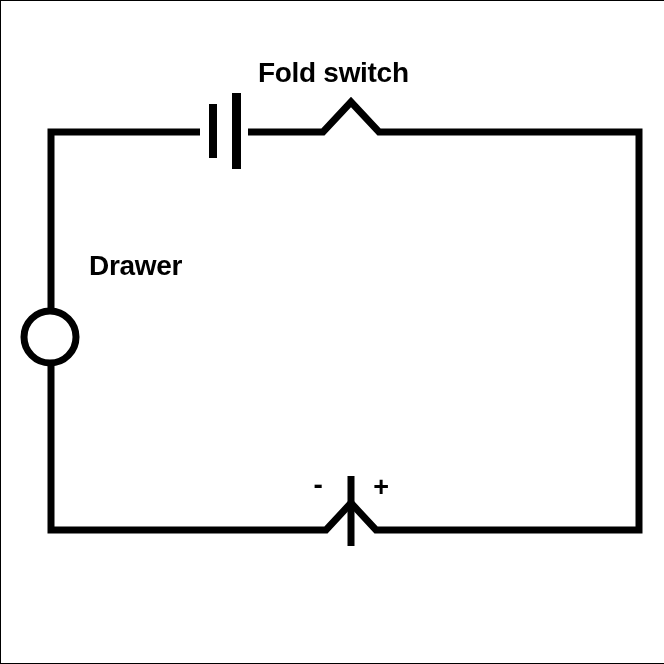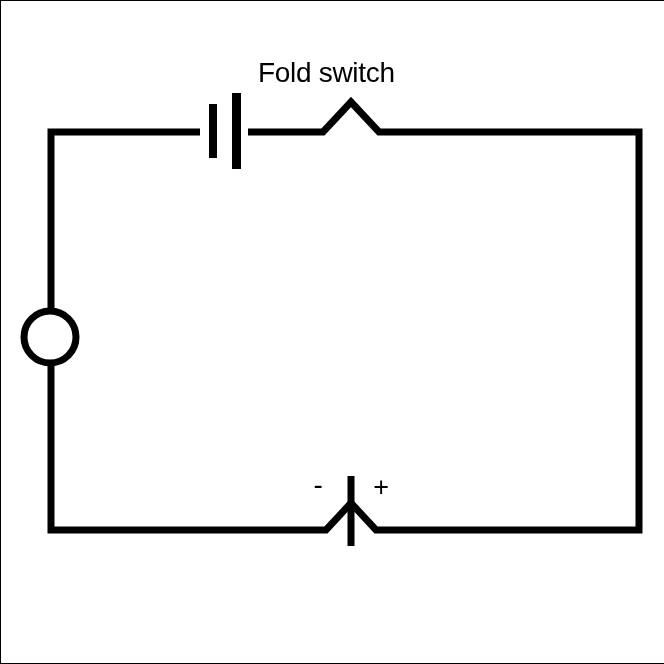--- a/index.html
+++ b/index.html
@@ -23,21 +23,21 @@
     position: absolute;
     left: 0;
     top: 0;
     width: 664px;
     height: 664px;
     display: block;
   }
   .label {
     position: absolute;
     color: var(--ink, #000000);
-    font-weight: 400;
+    font-weight: 700;
     white-space: nowrap;
     line-height: 1;
     letter-spacing: -0.3px;
   }
   .label-fold-switch {
     left: 257px;
     top: 58px;
     font-size: 28px;
   }
   .label-drawer {
@@ -76,18 +76,19 @@
 
     <g></g>
 
     <circle cx="49" cy="336" r="26" fill="none" stroke="#000000" stroke-width="7"></circle>
 
     <rect x="346.5" y="475" width="7" height="70" fill="#000000"></rect>
   </svg>
 
   <div class="label label-fold-switch">Fold switch</div>
 
+  <div class="label label-drawer">Drawer</div>
 
   <div class="label label-minus">-</div>
 
   <div class="label label-plus">+</div>
 
 </div>
 
 </body></html>

